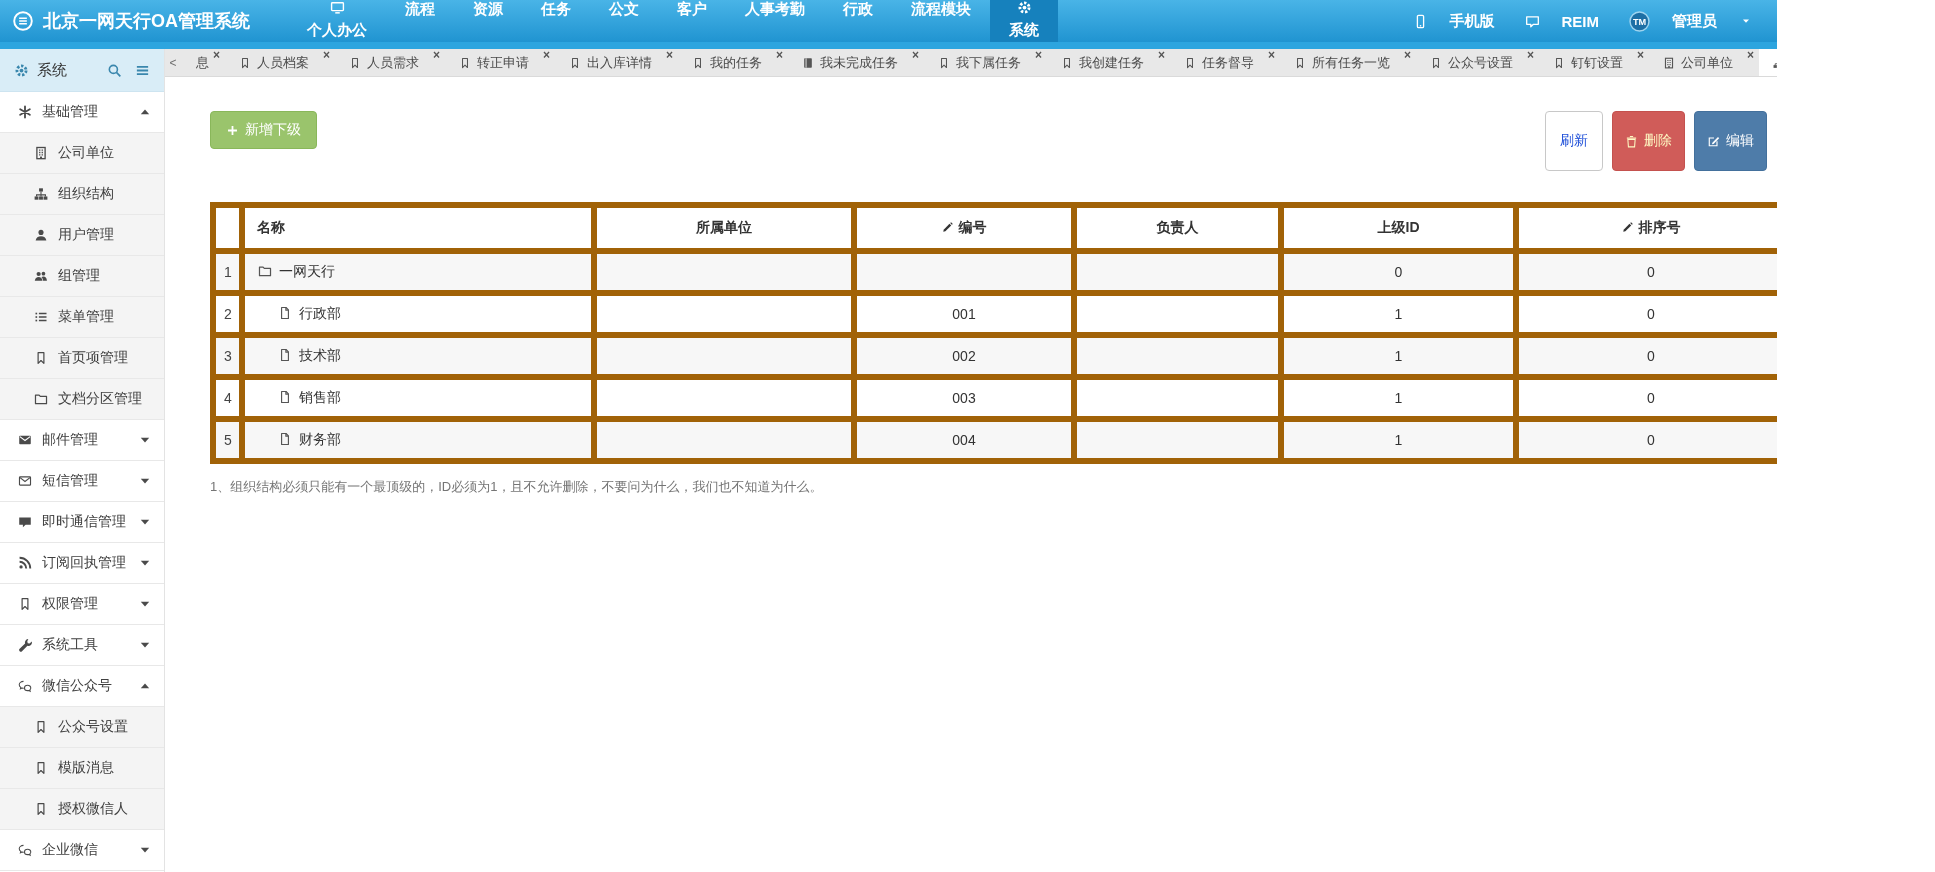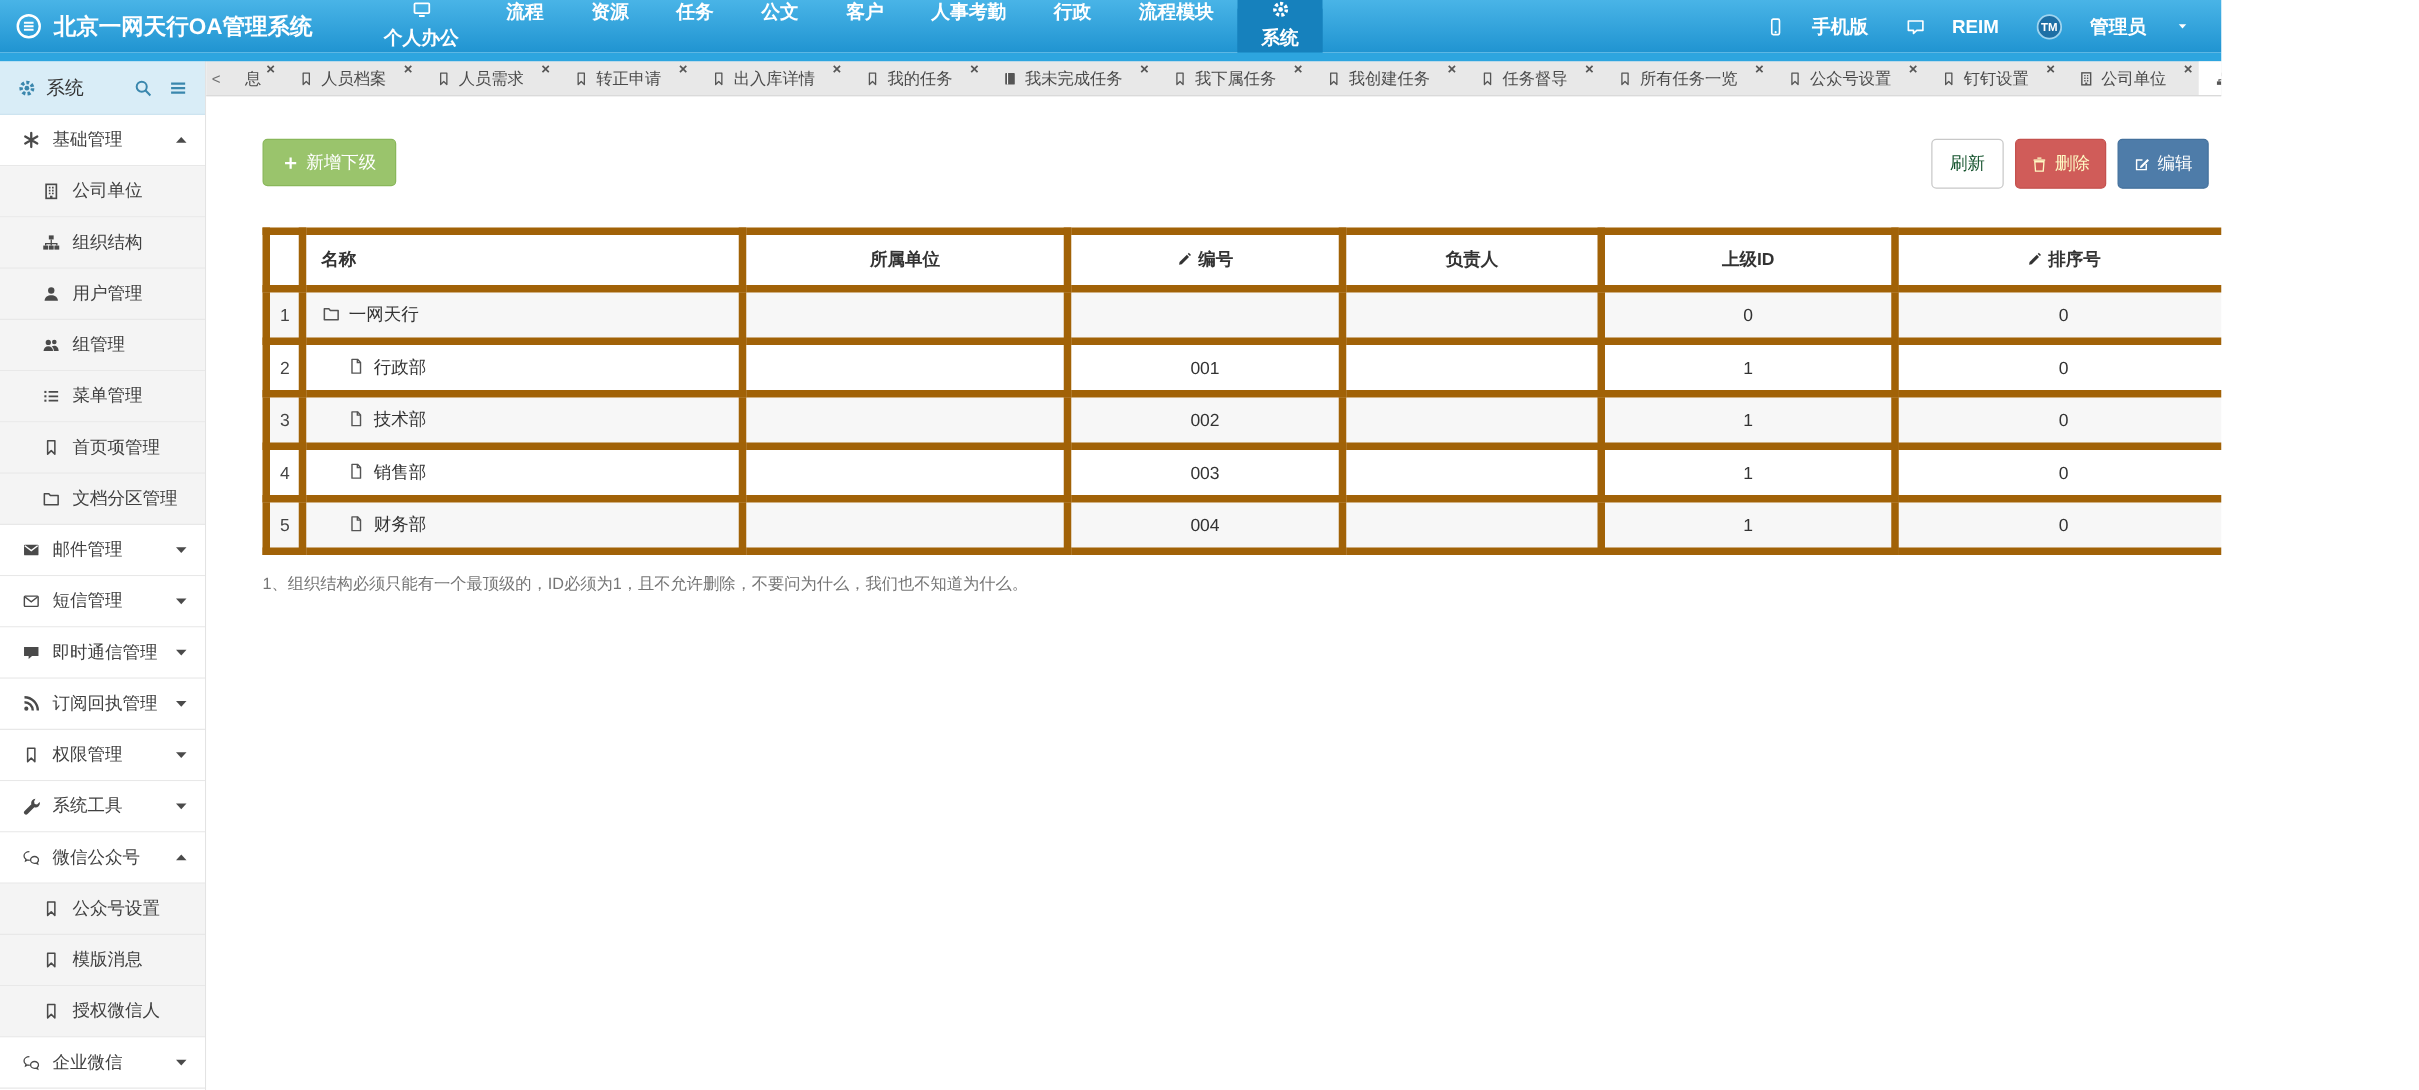--- a/index.html
+++ b/index.html
@@ -59,21 +59,21 @@
   .tab-close { position:absolute; top:0; right:5px; font-size:12px; line-height:13px; font-weight:bold; color:#555; cursor:pointer; }
 
   
   .content { flex:1; padding:34px 10px 0 45px; overflow:hidden; }
   .toolbar { display:flex; align-items:flex-start;justify-content:space-between; }
   .btn { display:inline-flex; align-items:center; gap:6px; border-radius:4px; font-size:14px;
          cursor:pointer; border:1px solid transparent; white-space:nowrap; }
   .btn .icon { font-size:13px; }
   .btn-add { background:#9ac46c; border-color:#89b75a; color:#fff; padding:9px 15px; }
   .btn-right-group { margin-left:auto; display:flex; gap:9px; }
-  .btn-refresh { background:#fff; border-color:#c8c8c8; color:#14532d; padding:10px 14px; }
+  .btn-refresh { background:#fff; border-color:#c8c8c8; color:#1d4ed8; padding:20px 14px; }
   .btn-delete { background:#d05c59; border-color:#c4514e; color:#fef9c3; padding:6px 12px; }
   .btn-edit { background:#4e7ca9; border-color:#43709c; color:#fff; padding:6px 12px; }
 
   .table-wrap { margin-top:31px; }
   table { border-collapse:collapse; table-layout:fixed; width:1709px; font-size:14px; color:#333; }
   th, td { border:6px solid #a16207; overflow:hidden; }
   th { padding:11px 8px; text-align:center; font-weight:bold; }
   th.left { text-align:left; padding-left:12px; }
   th .pencil { font-size:12px; color:#333; margin-right:5px; vertical-align:-1px; }
   td { padding:9px 8px; text-align:center; }

